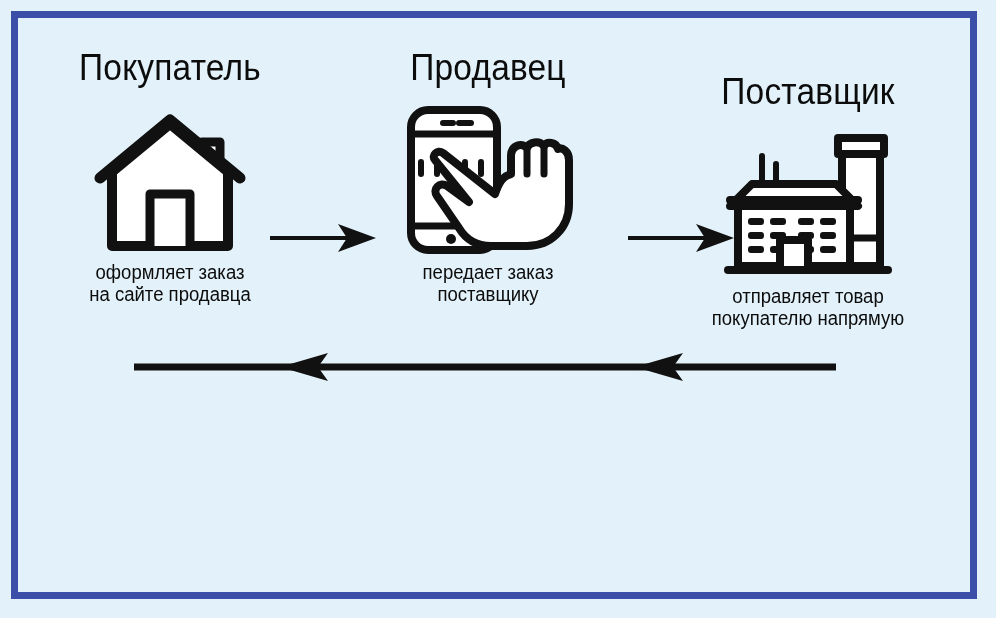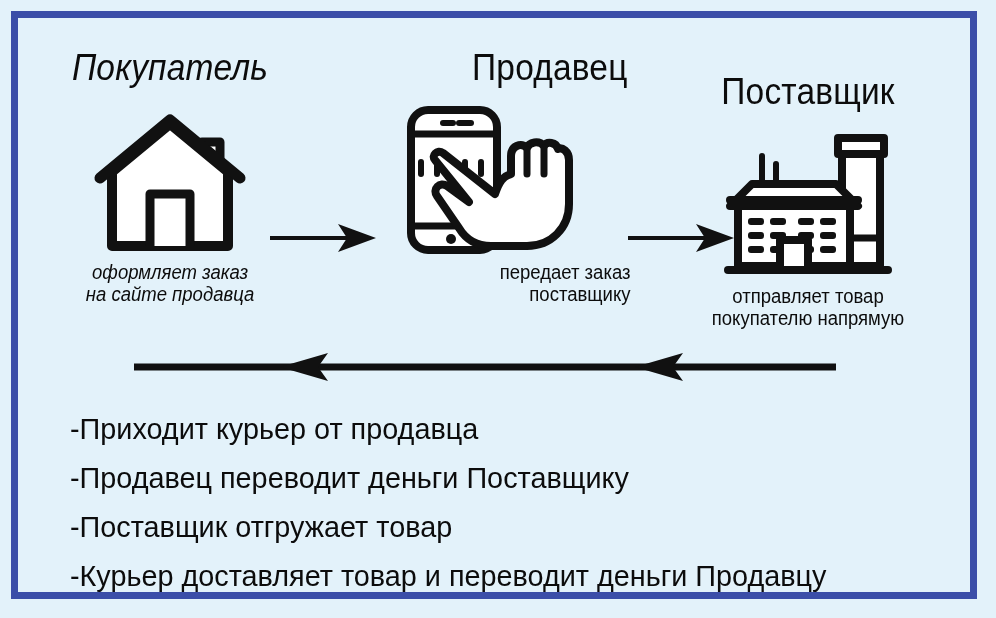--- a/index.html
+++ b/index.html
@@ -37,22 +37,22 @@
     top: 50px;
     width: 940px;
     height: 310px;
   }
   .actor {
     position: absolute;
     top: 0;
     width: 300px;
     text-align: center;
   }
-  .actor-buyer    { left: 2px; font-style: italic; }
-  .actor-seller   { left: 320px; text-align: right; }
+  .actor-buyer    { left: 2px; }
+  .actor-seller   { left: 320px; }
   .actor-supplier { left: 640px; margin-top: 24px; }
 
   .actor-title {
     font-family: "Liberation Sans Narrow", "Liberation Sans", sans-serif;
     font-size: 36px;
     font-weight: 400;
     color: #0c0c0c;
     letter-spacing: 0.2px;
     line-height: 1;
     white-space: nowrap;
@@ -242,19 +242,13 @@
   </div>
 
   <div class="return-line">
     <svg width="710" height="30" viewBox="0 0 710 30" aria-hidden="true">
       <line x1="4" y1="15" x2="706" y2="15" stroke="#111111" stroke-width="7" stroke-linecap="butt"></line>
       <path d="M150 15 L198 1 L188 15 L198 29 Z" fill="#111111"></path>
       <path d="M505 15 L553 1 L543 15 L553 29 Z" fill="#111111"></path>
     </svg>
   </div>
 
-  <div class="bullets">
-    <div class="bullet">-Приходит курьер от продавца</div>
-    <div class="bullet">-Продавец переводит деньги Поставщику</div>
-    <div class="bullet">-Поставщик отгружает товар</div>
-    <div class="bullet">-Курьер доставляет товар и переводит деньги Продавцу</div>
-  </div>
 </div>
 
 </body></html>

